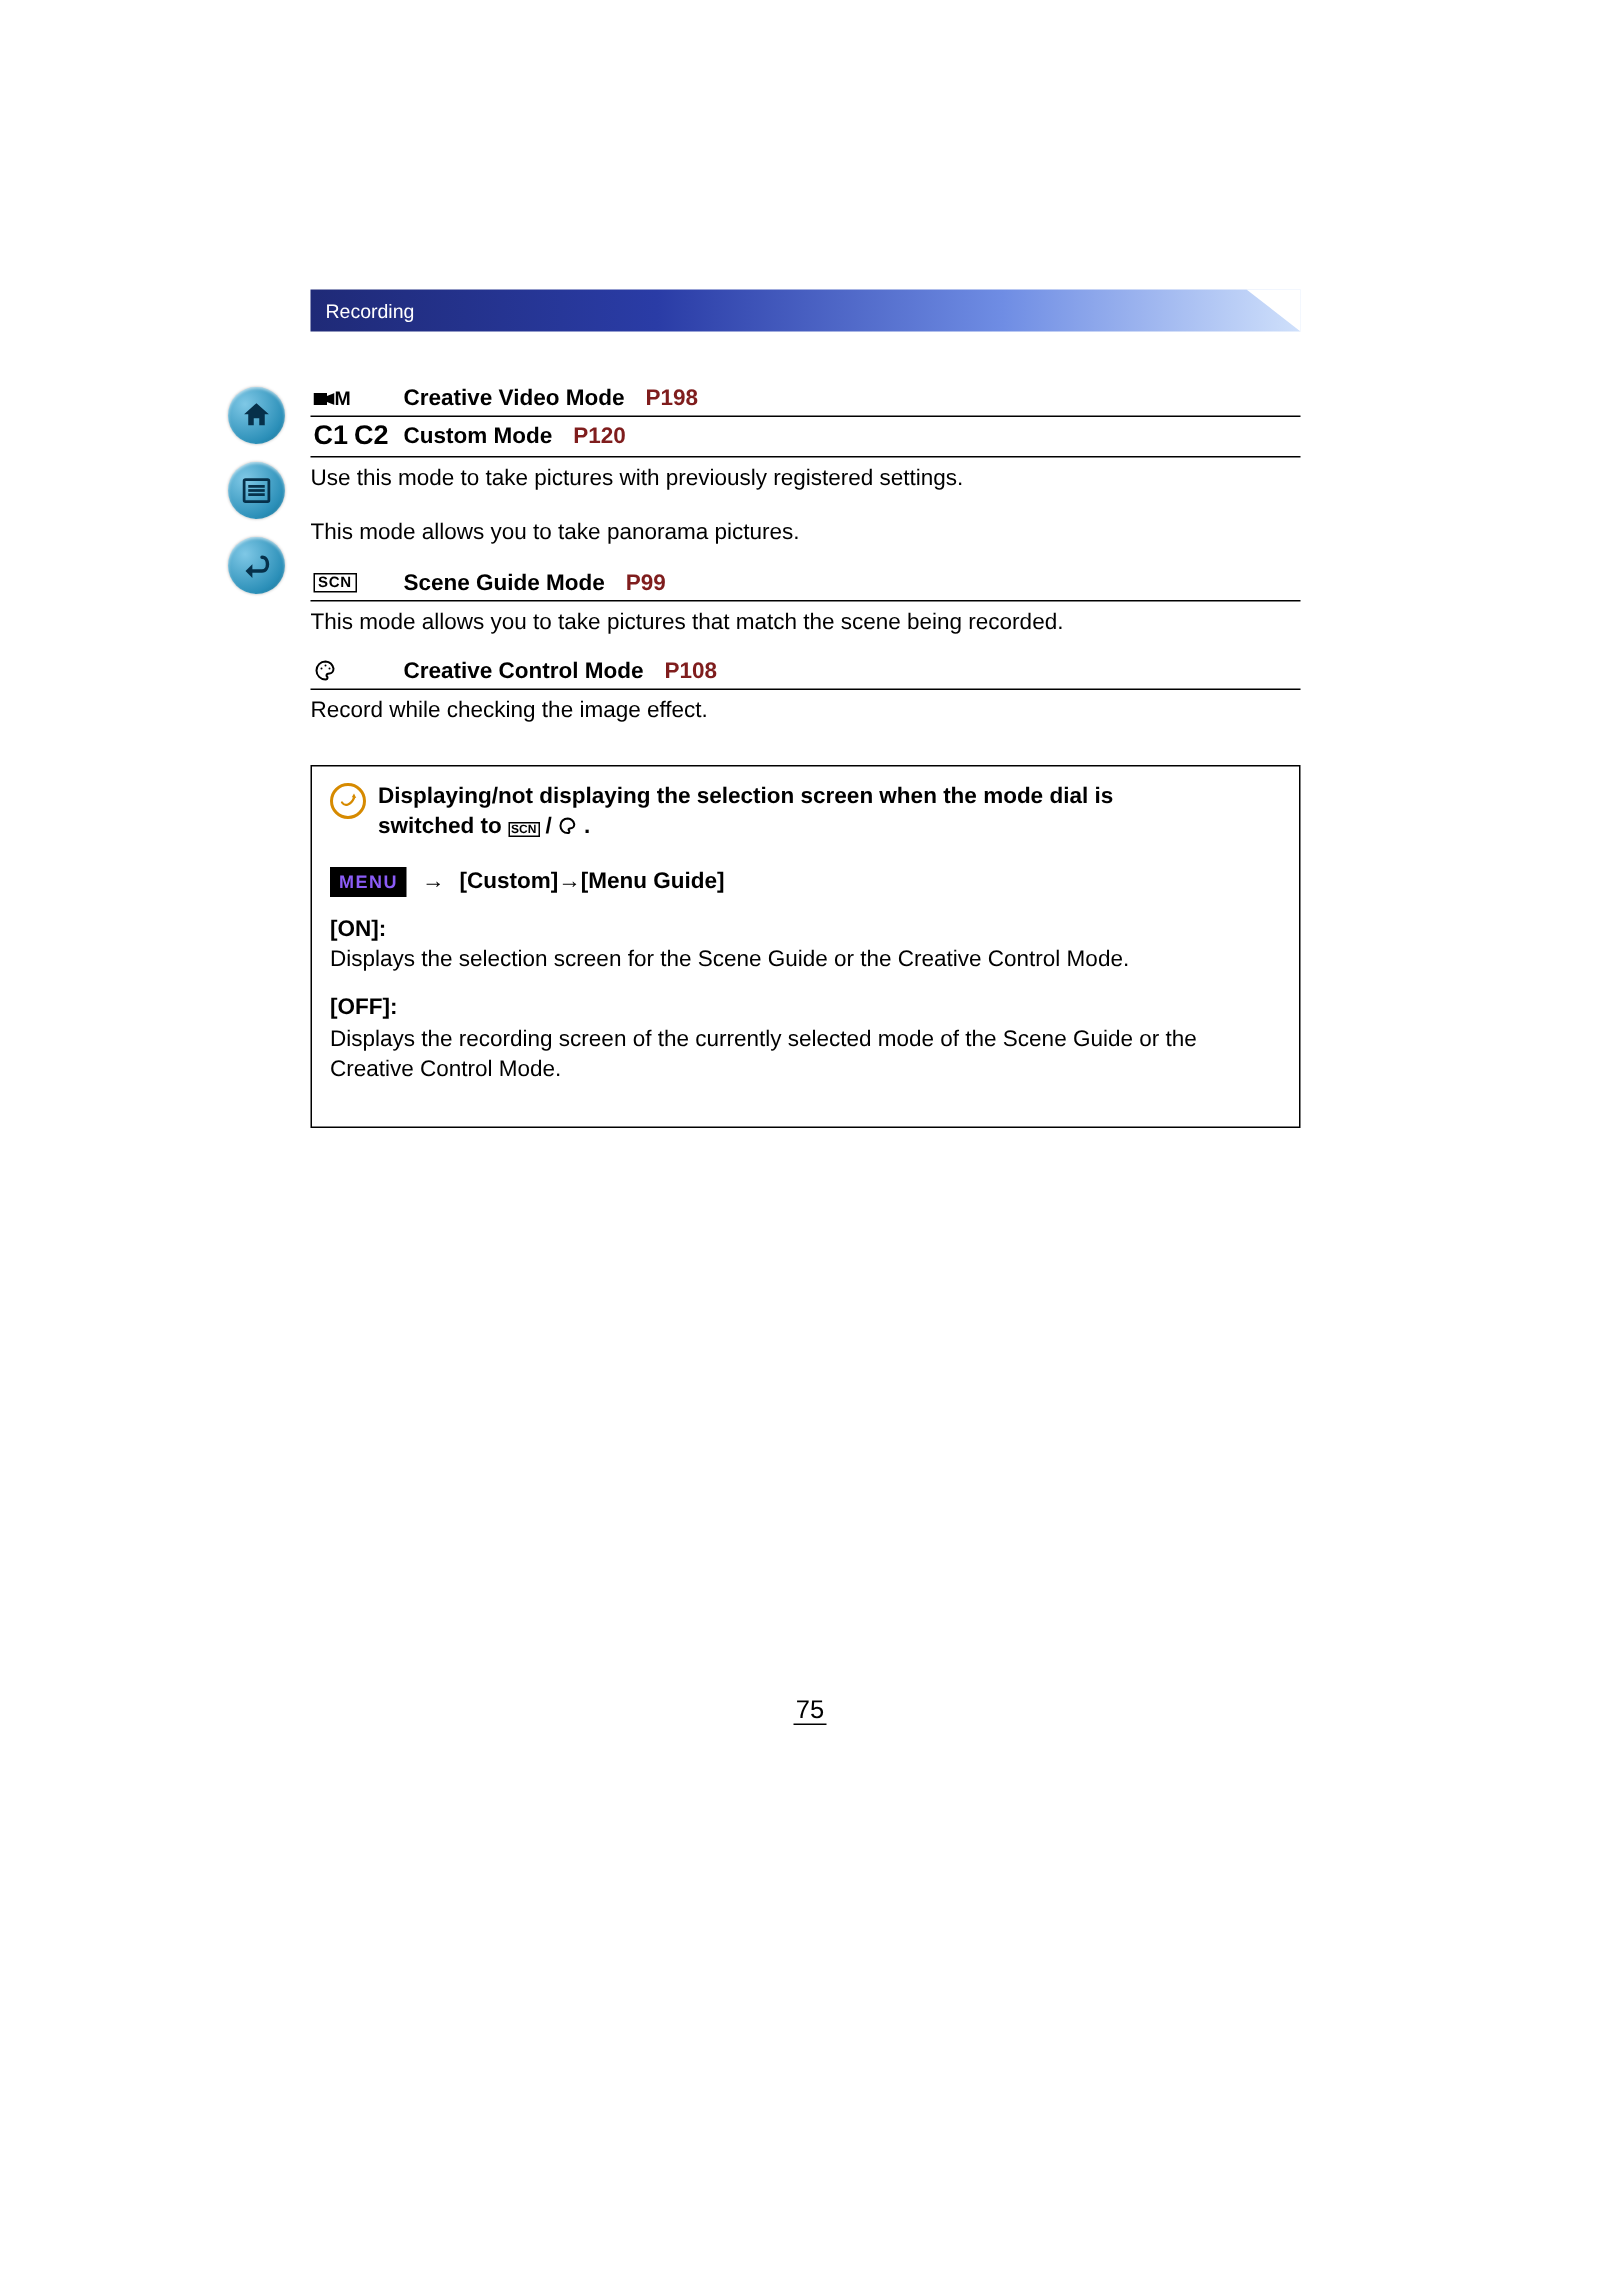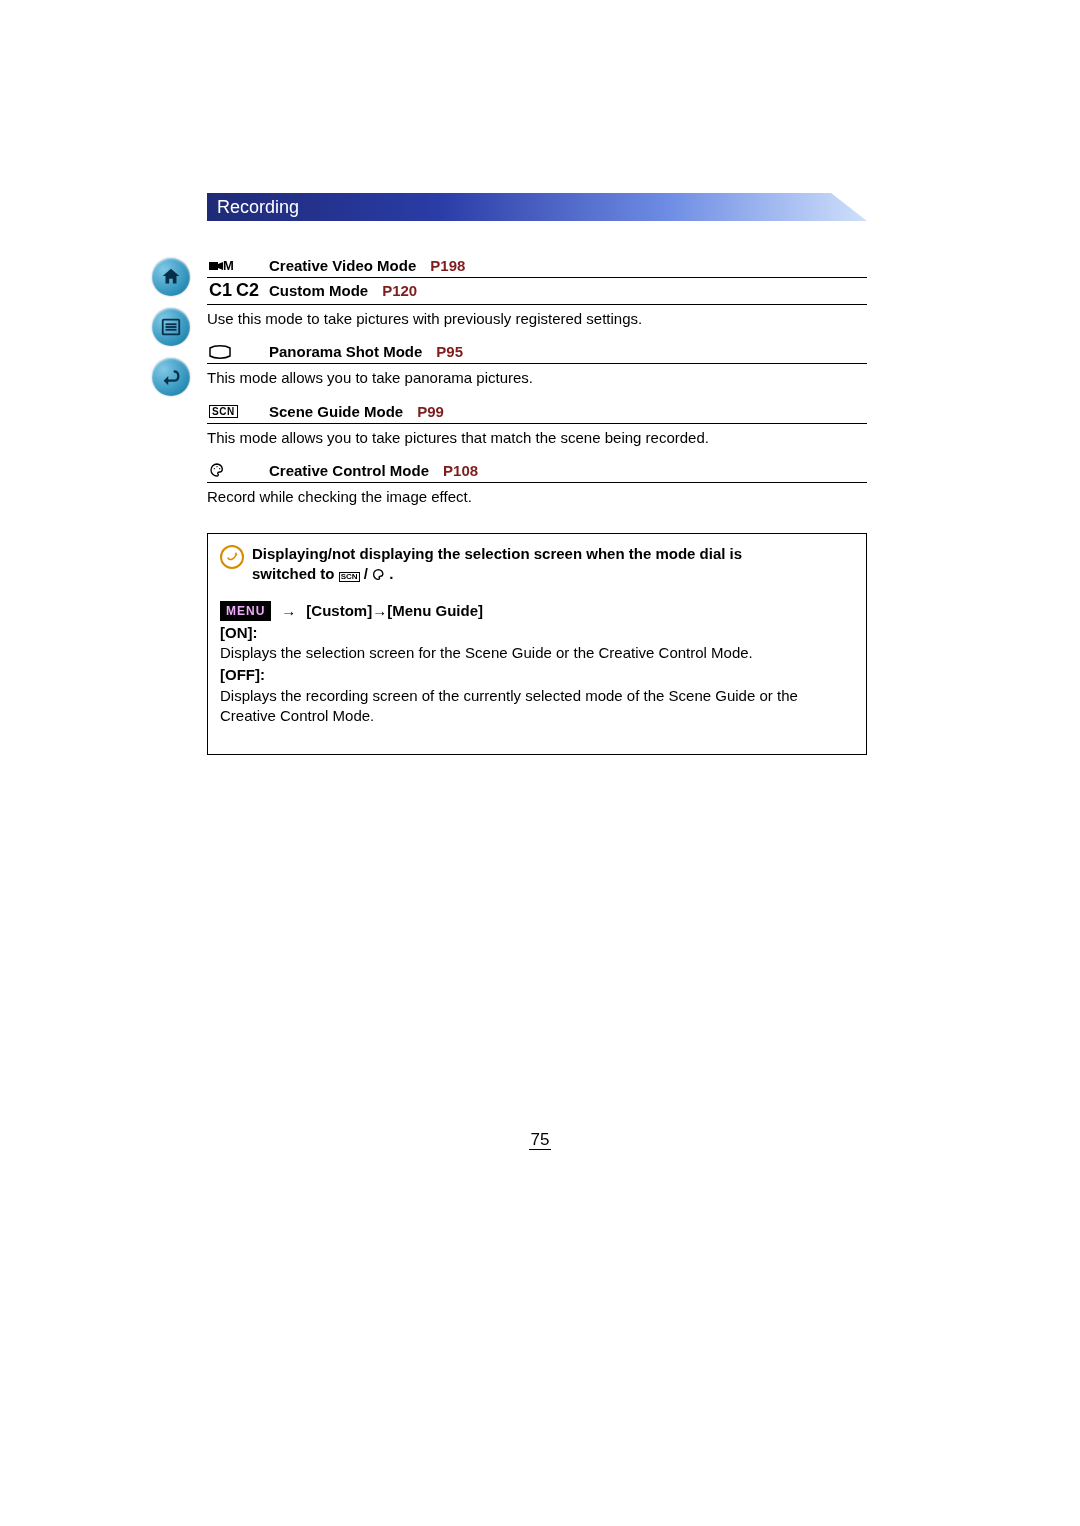--- a/index.html
+++ b/index.html
@@ -38,21 +38,21 @@
   .navbtn svg { width: 22px; height: 22px; }
   
   .headerbar {
     position: absolute;
     left: 207px;
     top: 193px;
     width: 660px;
     height: 28px;
     background: linear-gradient(to right, #1f2a77 0%, #2a3ca6 35%, #6f8de4 70%, #cfe0fb 100%);
     color: #fff;
-    font-size: 18px;
+    font-size: 13px;
     display: flex;
     align-items: center;
     padding-left: 10px;
     box-sizing: border-box;
   }
   .headerbar::after {
     content: "";
     position: absolute;
     right: 0; top: 0;
     border-top: 28px solid #fff;
@@ -126,27 +126,27 @@
   .tipicon svg { width: 12px; height: 12px; }
   .menuline {
     margin-top: 16px;
     display: flex;
     align-items: center;
     gap: 10px;
     font-weight: bold;
   }
   .menu-badge {
     background: #000;
-    color: #f0abfc;
+    color: #8b5cf6;
     font-weight: bold;
     font-size: 12px;
     padding: 2px 6px;
     letter-spacing: 1px;
   }
-  .optlabel { font-weight: bold; margin-top: 2px; }
+  .optlabel { font-weight: bold; margin-top: 12px; }
   
   .scn-badge {
     border: 1.2px solid #000;
     font-size: 10px;
     font-weight: bold;
     padding: 0 2px;
     line-height: 1.1;
     display: inline-block;
     letter-spacing: 0.5px;
   }
@@ -231,29 +231,20 @@
     <div class="mode-row">
       <span class="iconcell">
         <span class="c-letter">C1</span>
         <span class="c-letter">C2</span>
       </span>
       <span class="title">Custom Mode</span>
       <span class="plink">P120</span>
     </div>
     <div class="desc">Use this mode to take pictures with previously registered settings.</div>
 
-    <div class="mode-row">
-      <span class="iconcell">
-        <svg class="pano-icon" viewBox="0 0 22 14">
-            <path fill="none" stroke="#000" stroke-width="1.5" d="M1 3 C6 0 16 0 21 3 L21 11 C16 14 6 14 1 11 Z"></path>
-          </svg>
-      </span>
-      <span class="title">Panorama Shot Mode</span>
-      <span class="plink">P95</span>
-    </div>
     <div class="desc">This mode allows you to take panorama pictures.</div>
 
     <div class="mode-row">
       <span class="iconcell">
         <span class="scn-badge">SCN</span>
       </span>
       <span class="title">Scene Guide Mode</span>
       <span class="plink">P99</span>
     </div>
     <div class="desc">This mode allows you to take pictures that match the scene being recorded.</div>

